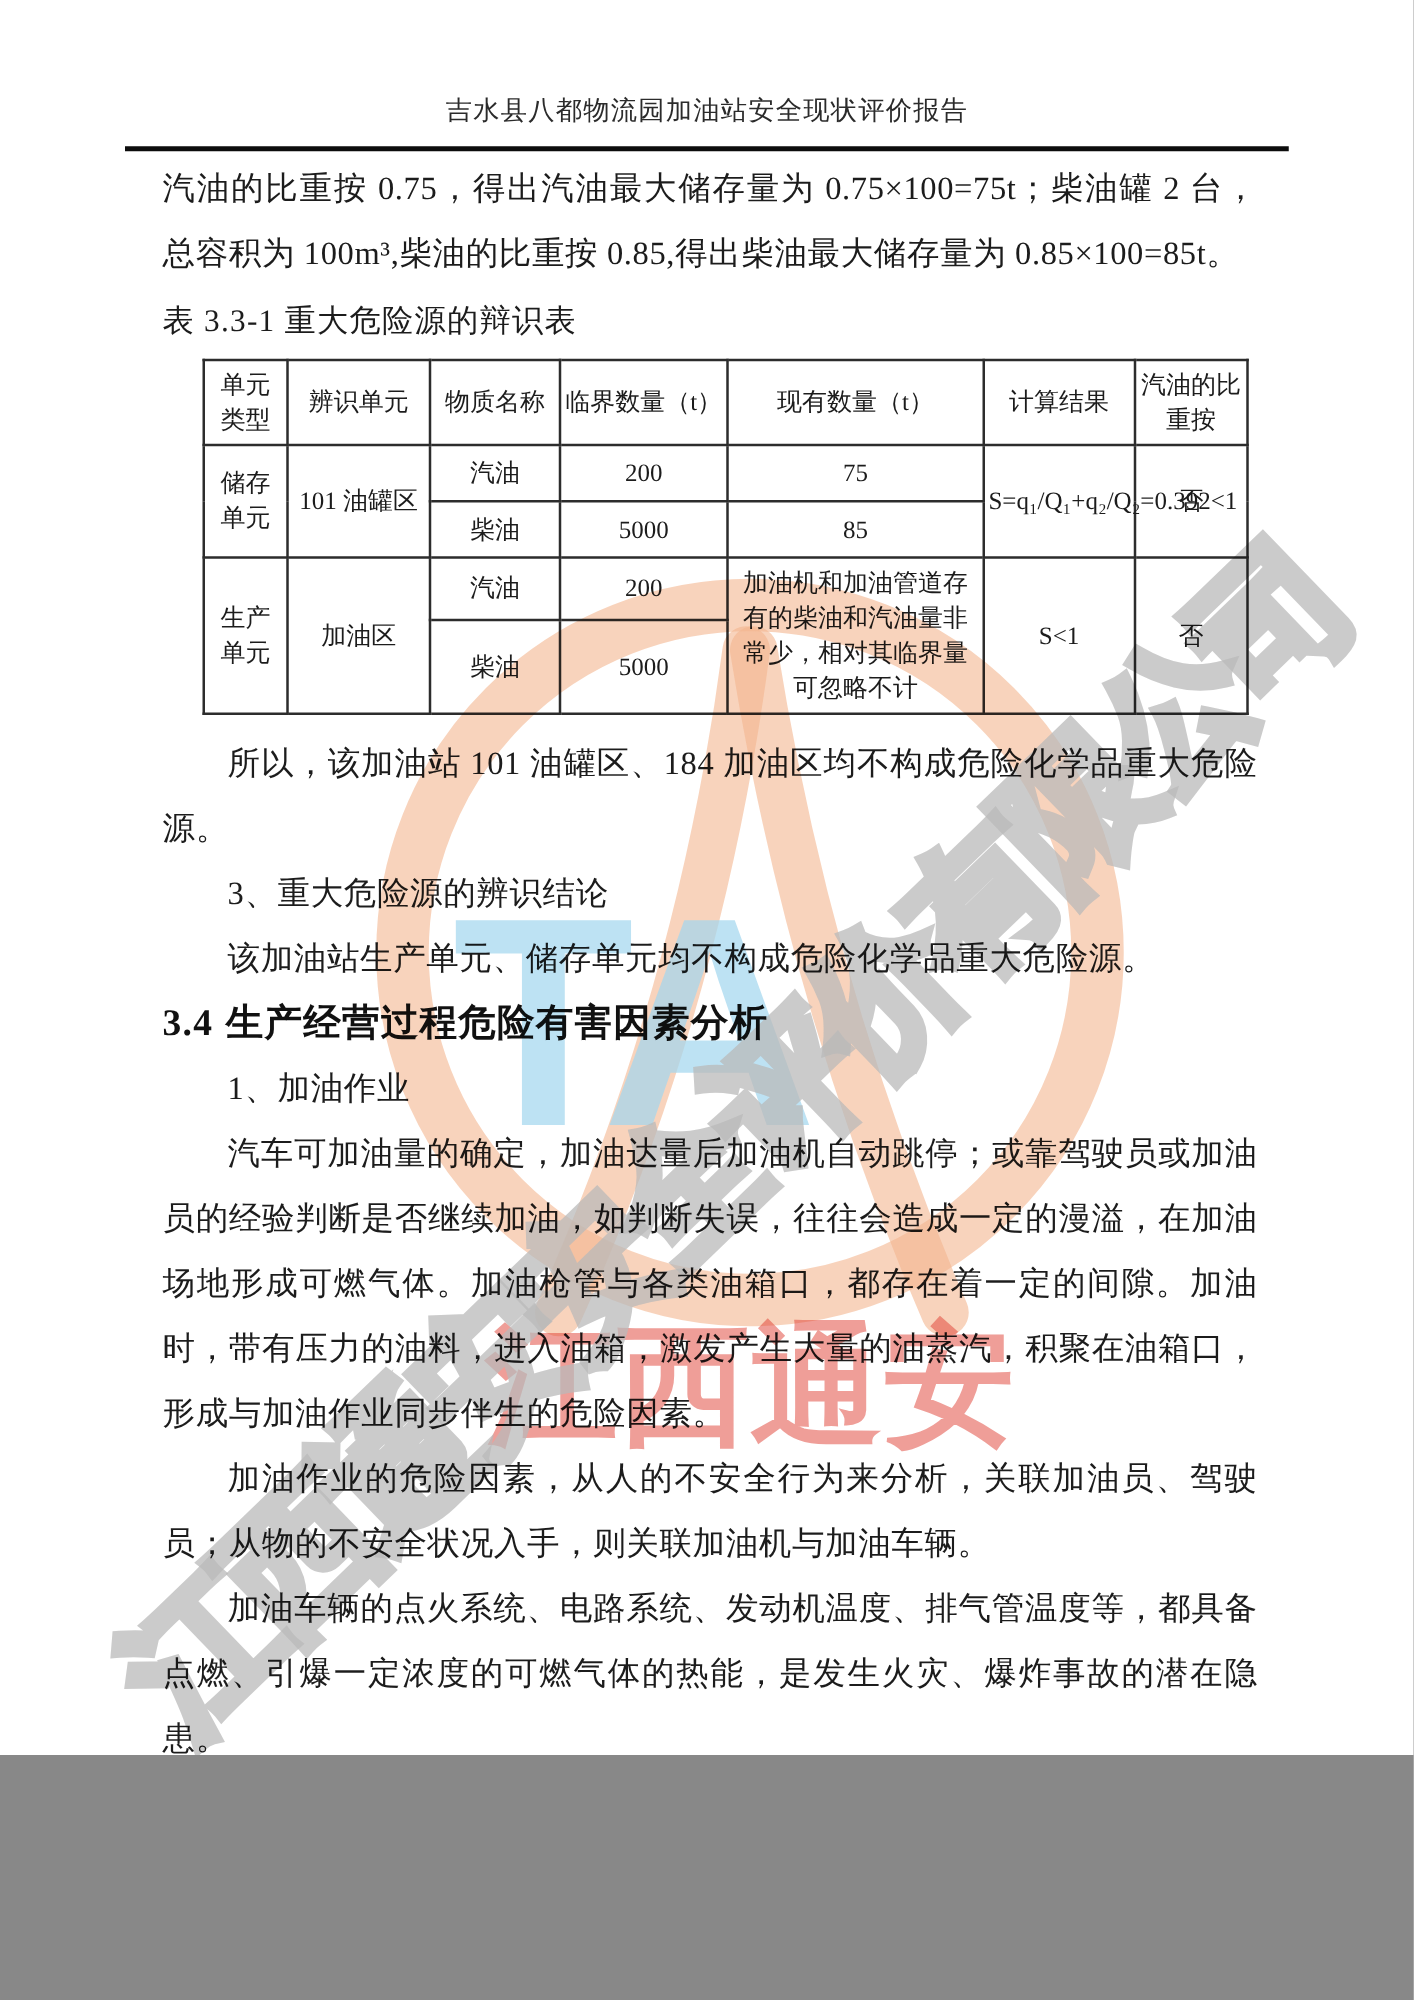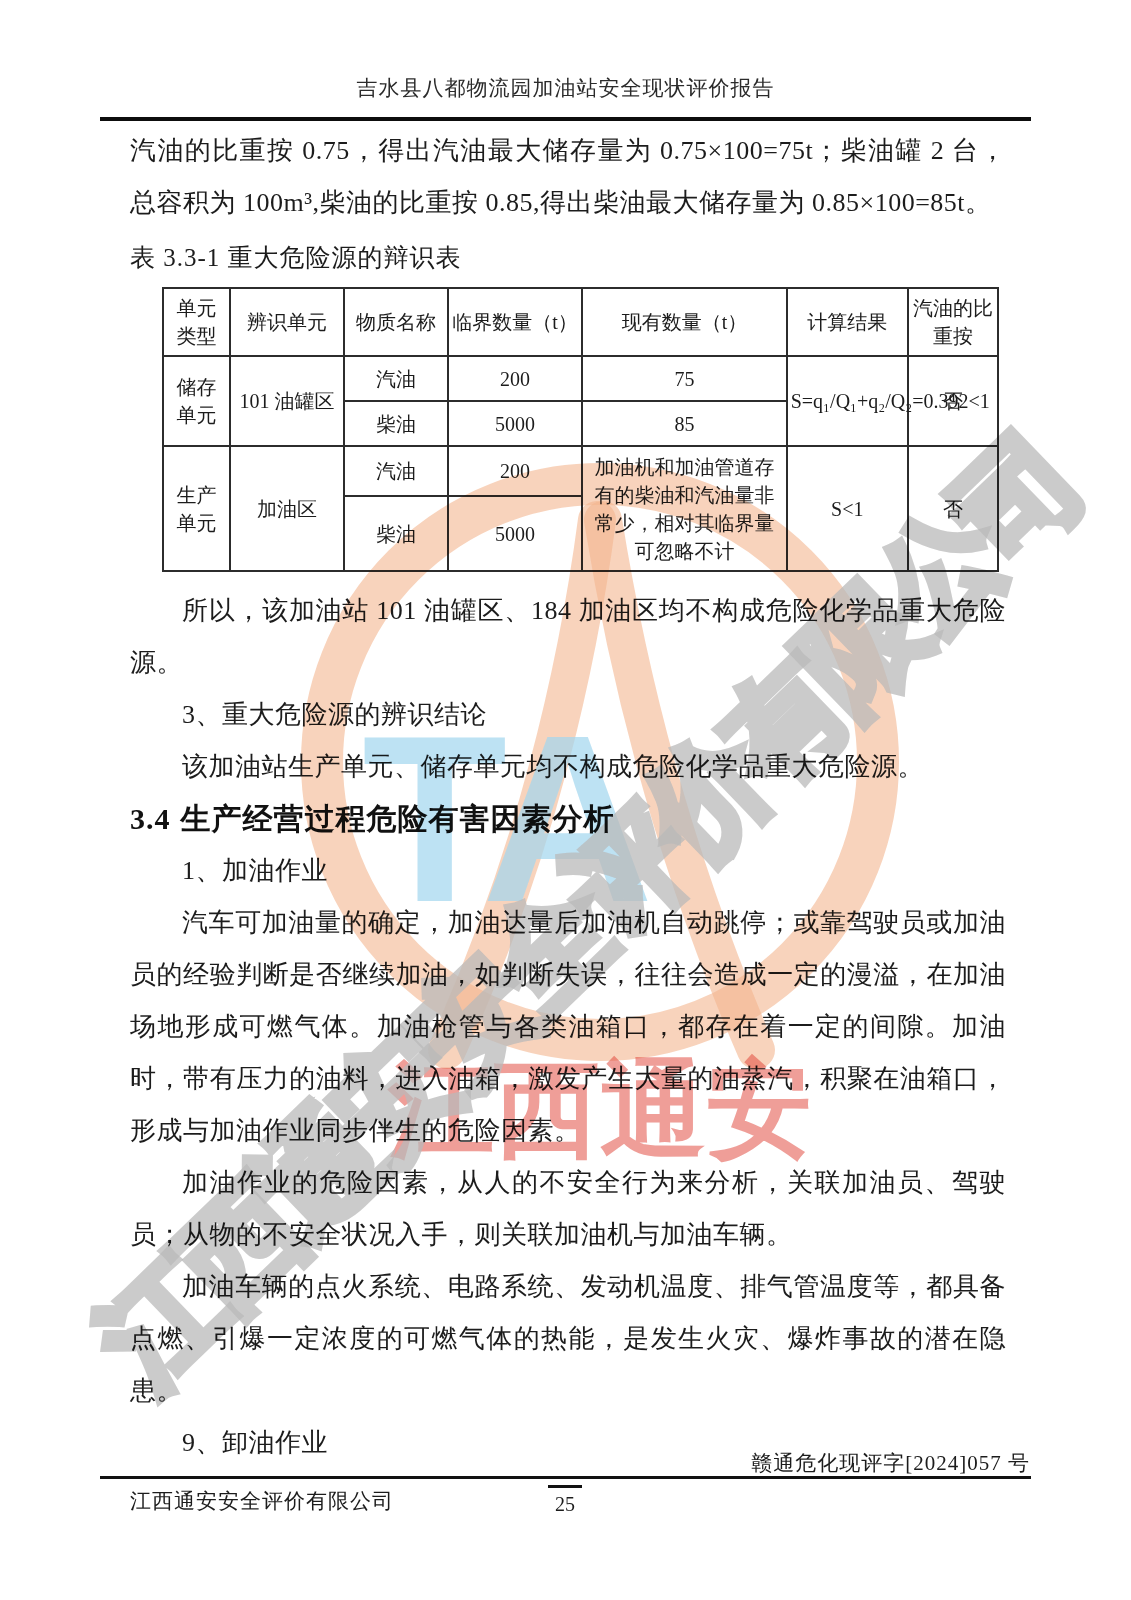--- a/index.html
+++ b/index.html
@@ -1,18 +1,18 @@
 <!DOCTYPE html>
 <html><head>
 <meta charset="utf-8">
 <style>
   html,body{margin:0;padding:0;background:#888;}
   .page{
     position:relative;
-    width:1131px;height:1600px;
+    width:1131px;height:1404px;
     margin:0 auto;
     background:#ffffff;
     overflow:hidden;
     font-family:"Liberation Serif","DejaVu Serif",serif;
     color:#1c1c1c;
   }
   
   .doc-header-title{
     position:absolute;top:74px;left:0;width:100%;
     text-align:center;font-size:21px;letter-spacing:1px;color:#2b2b2b;

